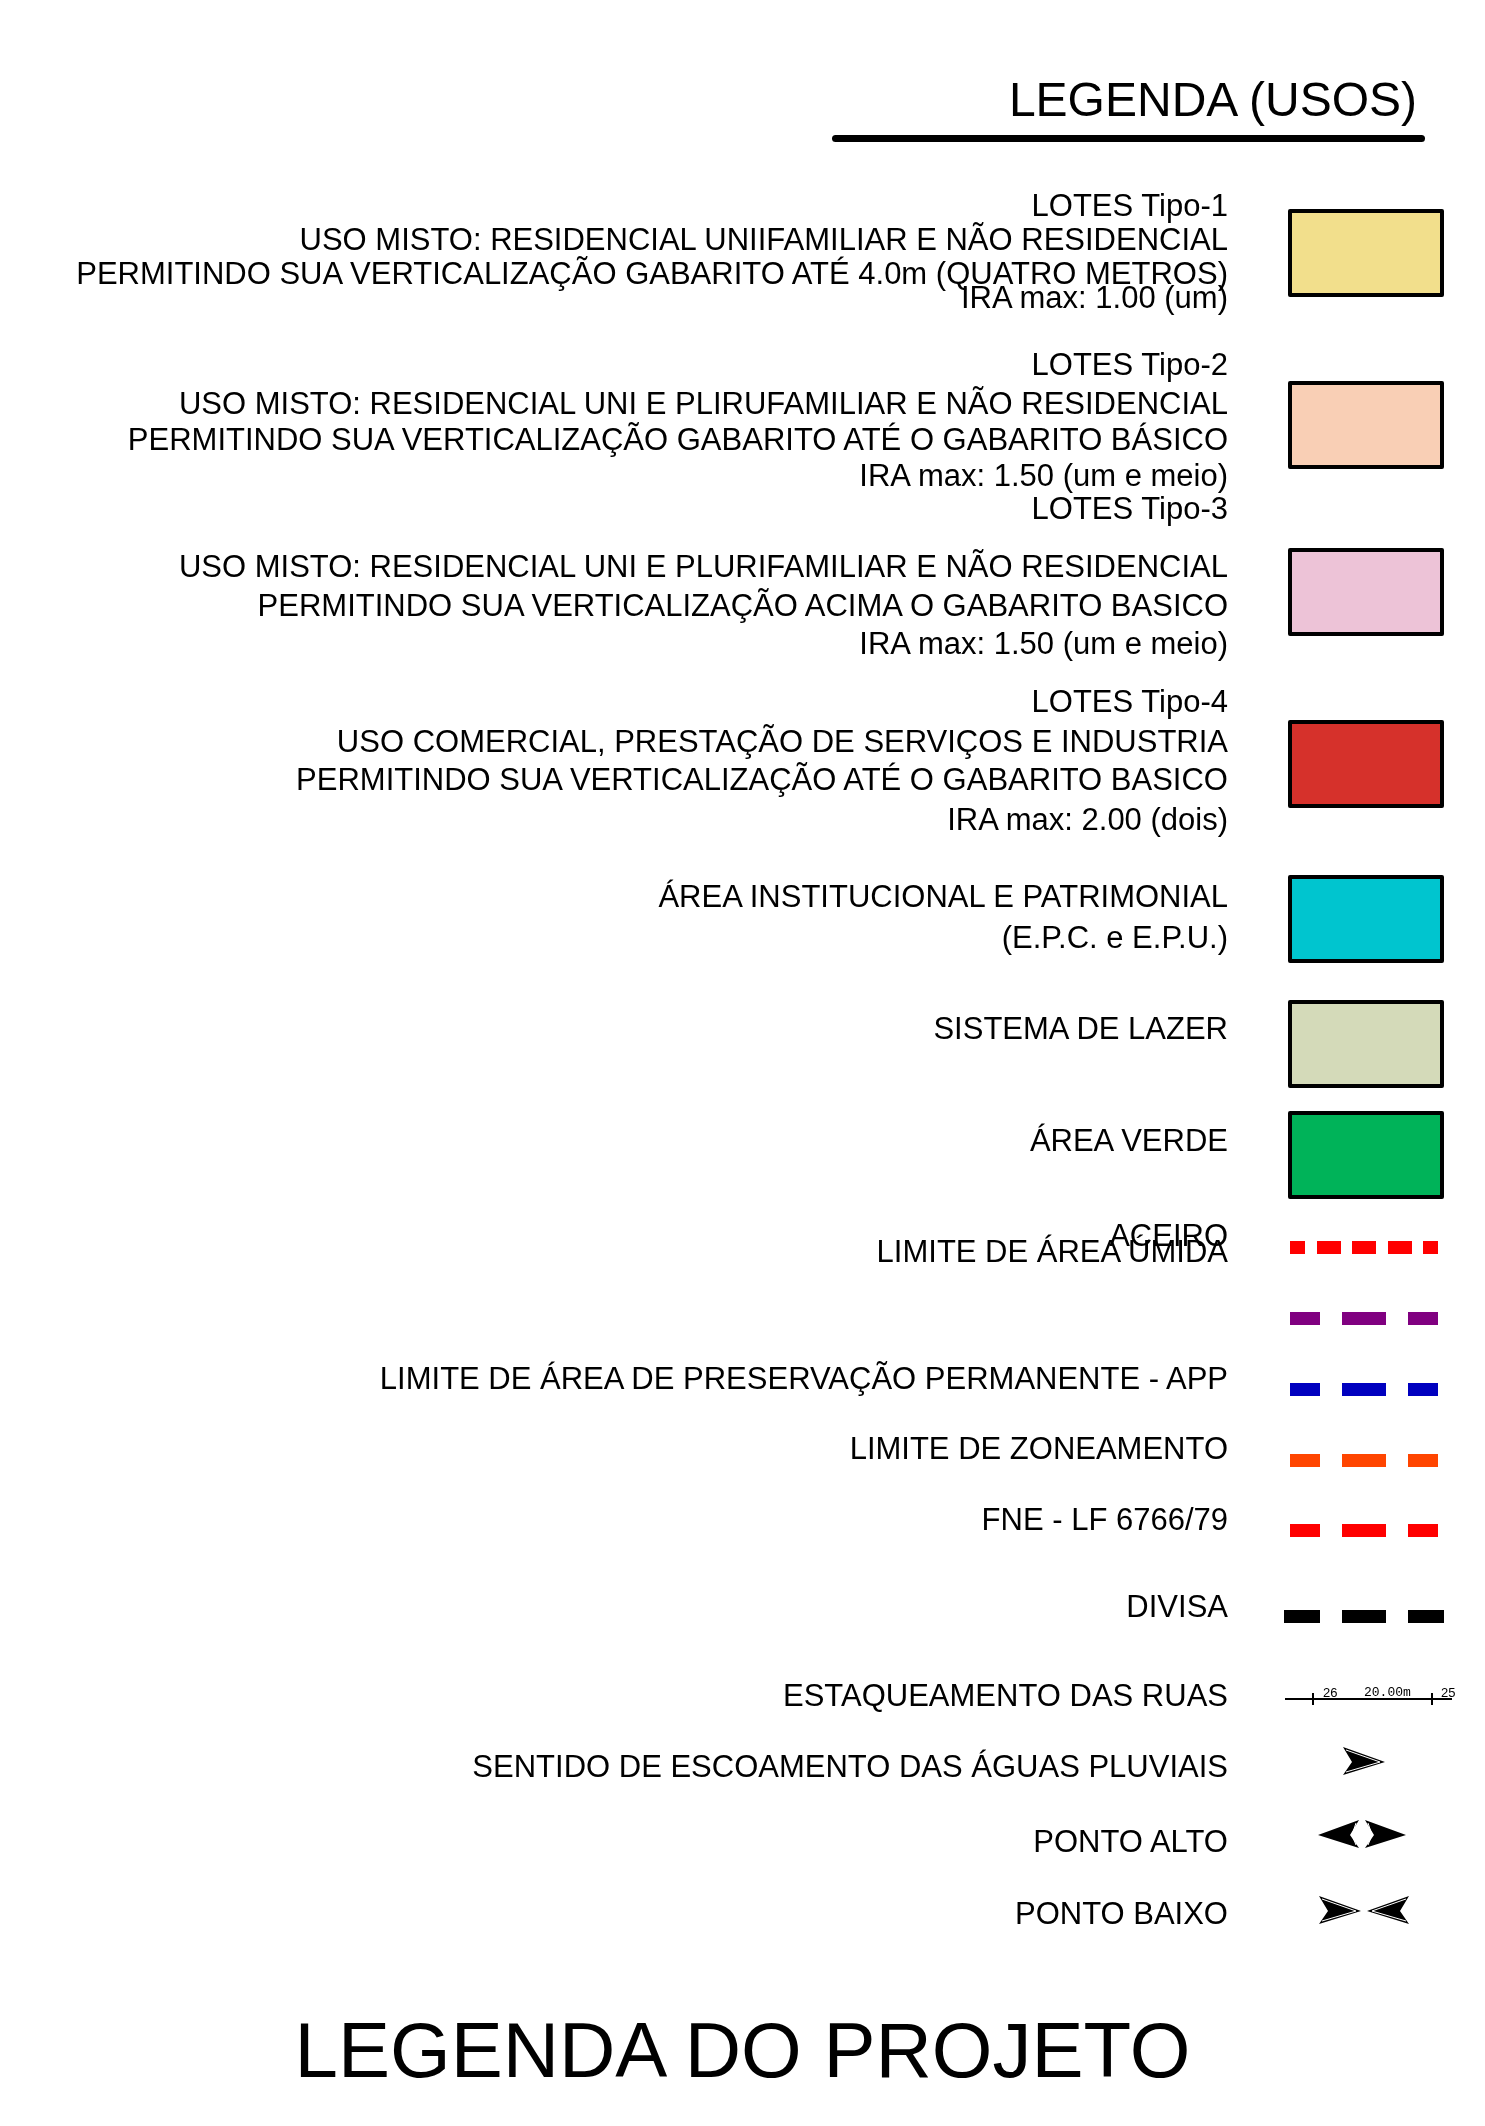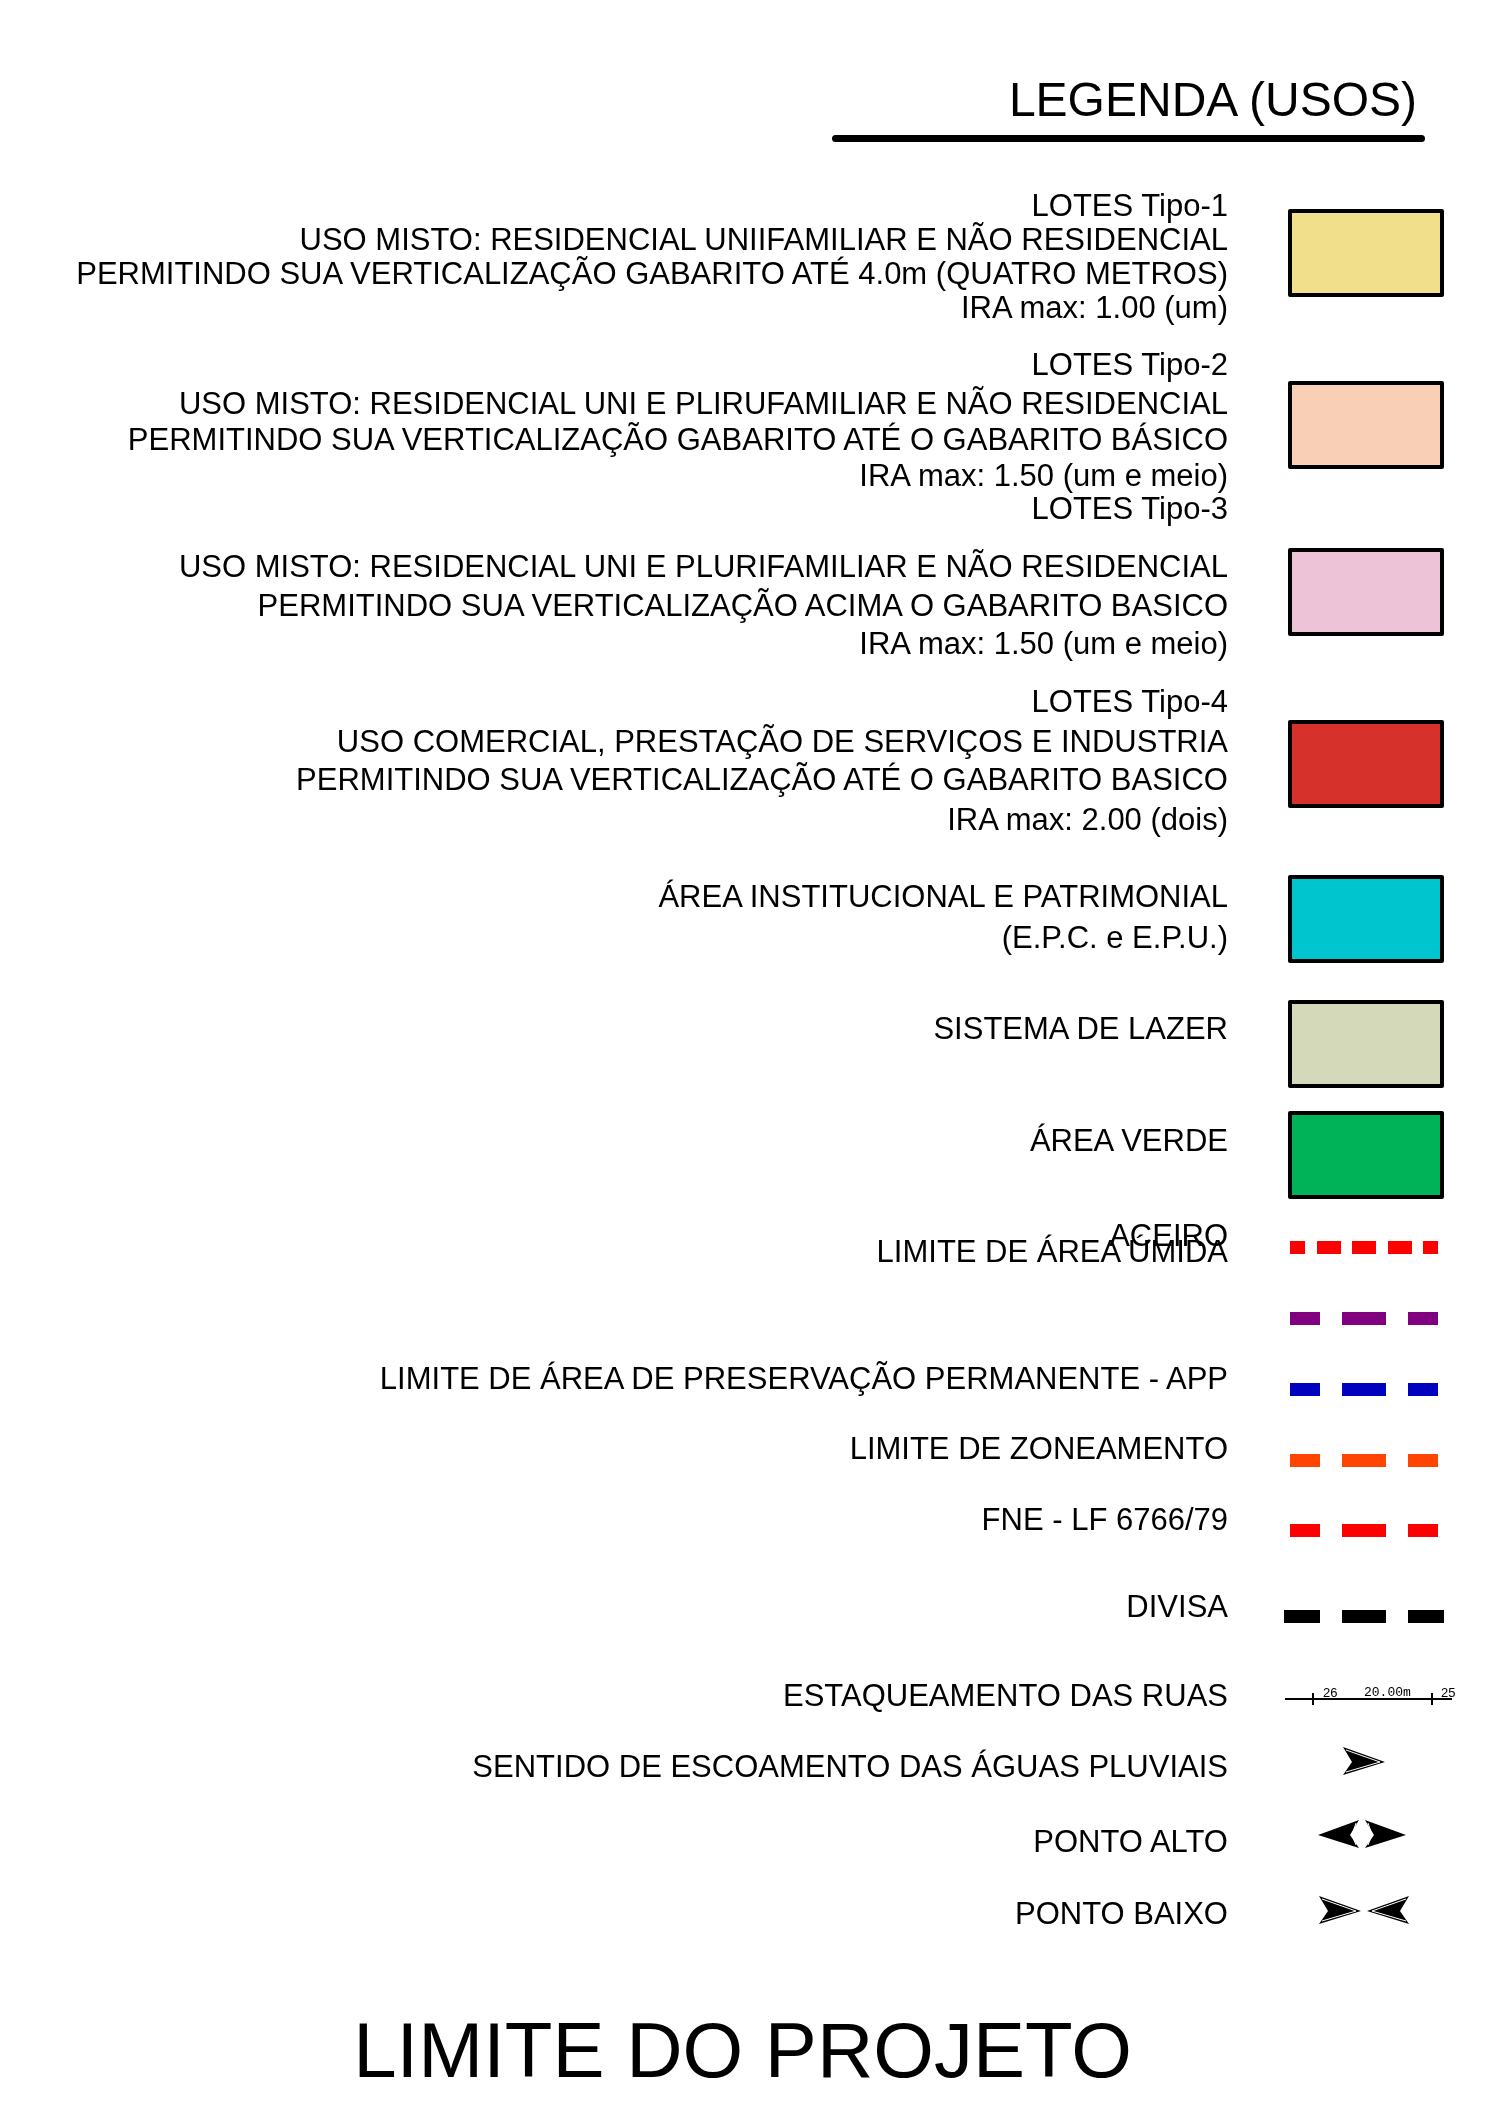--- a/index.html
+++ b/index.html
@@ -17,21 +17,21 @@
 </head>
 <body>
 
 <div class="abs header-title">LEGENDA (USOS)</div>
 <div class="abs header-rule"></div>
 
 <div>
   <div class="txt" style="top:188px">LOTES Tipo-1</div>
   <div class="txt" style="top:222px">USO MISTO: RESIDENCIAL UNIIFAMILIAR E NÃO RESIDENCIAL</div>
   <div class="txt" style="top:256px">PERMITINDO SUA VERTICALIZAÇÃO GABARITO ATÉ 4.0m (QUATRO METROS)</div>
-  <div class="txt" style="top:290px">IRA max: 1.00 (um)</div>
+  <div class="txt" style="top:280px">IRA max: 1.00 (um)</div>
   <div class="swatch" style="top: 209px; background: rgb(242, 223, 140);"></div>
 </div>
 
 <div>
   <div class="txt" style="top:347px">LOTES Tipo-2</div>
   <div class="txt" style="top:386px">USO MISTO: RESIDENCIAL UNI E PLIRUFAMILIAR E NÃO RESIDENCIAL</div>
   <div class="txt" style="top:422px">PERMITINDO SUA VERTICALIZAÇÃO GABARITO ATÉ O GABARITO BÁSICO</div>
   <div class="txt" style="top:458px">IRA max: 1.50 (um e meio)</div>
   <div class="swatch" style="top: 381px; background: rgb(249, 207, 181);"></div>
 </div>
@@ -152,13 +152,13 @@
 <div>
   <div class="txt" style="top:1896px">PONTO BAIXO</div>
   <svg class="abs" style="left:1316px; top:1894px;" width="96" height="32" viewBox="0 0 96 32">
     <polygon points="3,2 45,17 3,30 12,17" fill="#000"></polygon>
     <polygon points="93,2 51,17 93,30 84,17" fill="#000"></polygon>
     <polyline points="6,5 40,17 6,27" fill="none" stroke="#fff" stroke-width="1"></polyline>
     <polyline points="90,5 56,17 90,27" fill="none" stroke="#fff" stroke-width="1"></polyline>
   </svg>
 </div>
 
-<div class="abs footer-title">LIMITE DO PROJETO</div>
+<div class="abs footer-title">LEGENDA DO PROJETO</div>
 
 </body></html>

